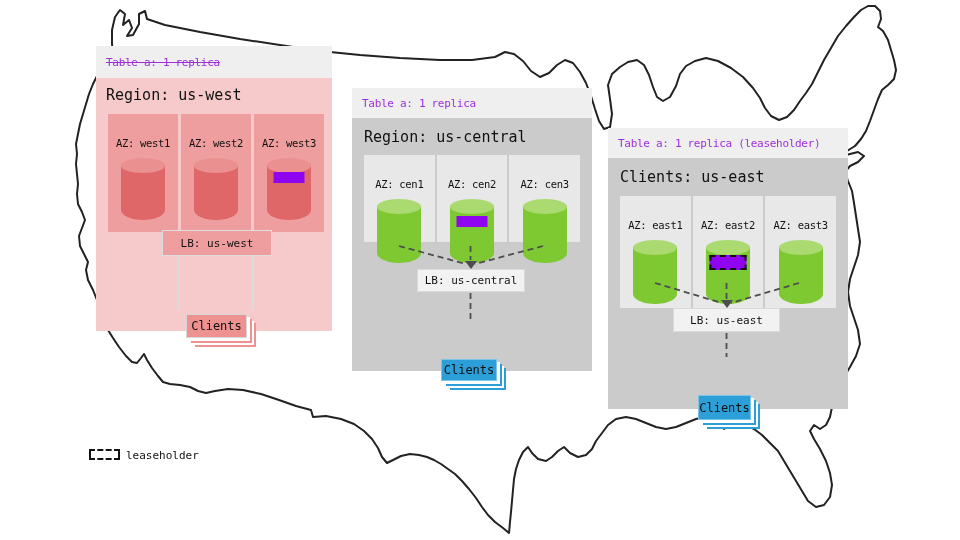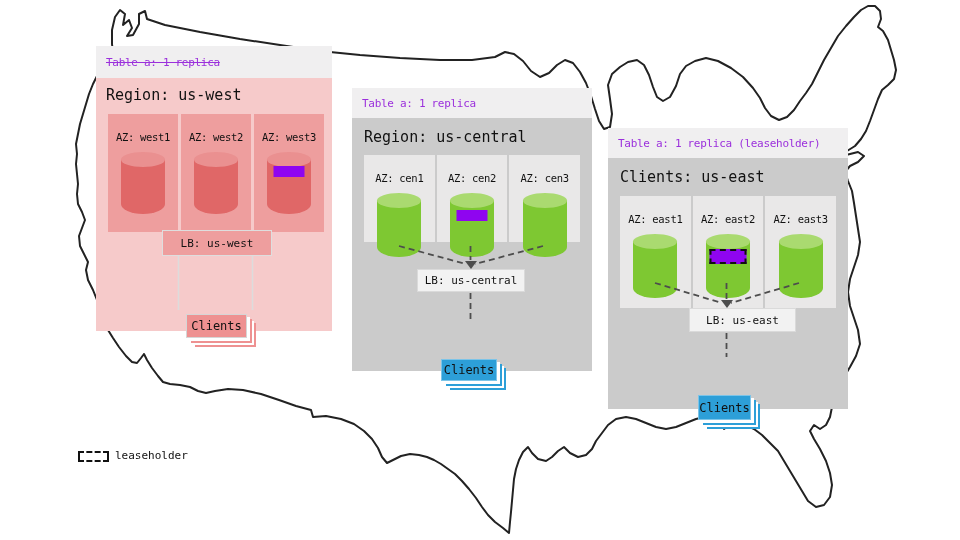--- a/index.html
+++ b/index.html
@@ -23,21 +23,21 @@
   .panel.pink .panel-header{height:32px;}
   .panel.pink .panel-body{top:32px;}
   .region-title{position:absolute;left:10px;top:40px;font-size:15px;color:#111;white-space:nowrap;z-index:3;}
   .az-row{position:absolute;left:12px;width:216px;display:flex;gap:3px;z-index:3;}
   .pink .az-row{top:68px;height:118px;}
   .gray .az-row{top:67px;height:87px;gap:2px;}
   .panel[data-name="region-panel-us-east"] .az-row{top:68px;height:112px;}
   .az{flex:1;position:relative;}
   .pink .az{background:var(--west-az);}
   .gray .az{background:var(--gray-az);}
-  .az-label{text-align:center;font-size:10.5px;color:#111;padding-top:17px;white-space:nowrap;letter-spacing:-0.3px;}
+  .az-label{text-align:center;font-size:10.5px;color:#111;padding-top:23px;white-space:nowrap;letter-spacing:-0.3px;}
   .cyl{position:relative;margin:9px auto 0;}
   .pink .cyl{width:44px;height:62px;}
   .gray .cyl{width:44px;height:64px;}
   .cyl .cyl-body{position:absolute;left:0;right:0;top:7px;bottom:0;border-radius:0 0 50% 50%/0 0 10px 10px;}
   .cyl .cyl-cap{position:absolute;left:0;right:0;top:0;height:15px;border-radius:50%;}
   .pink .cyl .cyl-body{background:var(--west-cyl);}
   .pink .cyl .cyl-cap{background:var(--west-cyl-top);}
   .gray .cyl .cyl-body{background:var(--green-cyl);}
   .gray .cyl .cyl-cap{background:var(--green-cyl-top);}
   .chip{position:absolute;left:50%;transform:translateX(-50%);top:14px;width:31px;height:11px;
@@ -48,21 +48,21 @@
           font-size:11px;color:#111;white-space:nowrap;z-index:4;box-sizing:border-box;}
   .pink .lb-box{background:var(--west-az);border:1px solid #dedede;}
   .gray .lb-box{background:var(--gray-box);border:1px solid #dadada;}
   .clients-box{position:absolute;display:flex;align-items:center;justify-content:center;
           font-size:12px;color:#111;white-space:nowrap;z-index:5;box-sizing:border-box;margin-top:36px;}
   .clients-pink{background:var(--west-box);border:1px solid #d6d6d6;
      box-shadow:3px 3px 0 #fff,5px 5px 0 var(--west-box),7px 7px 0 #fff,9px 9px 0 var(--west-box);}
   .clients-blue{background:var(--blue-clients);border:1px solid #7cc4e8;
      box-shadow:3px 3px 0 #fff,5px 5px 0 var(--blue-clients),7px 7px 0 #fff,9px 9px 0 var(--blue-clients);}
   .conn{position:absolute;left:0;top:0;z-index:3;pointer-events:none;}
-  .legend{position:absolute;left:78px;top:449px;display:flex;align-items:flex-end;gap:6px;z-index:2;}
+  .legend{position:absolute;left:89px;top:449px;display:flex;align-items:flex-start;gap:6px;z-index:2;}
   .legend-swatch{width:31px;height:11px;border:2px dashed #111;background:#fff;box-sizing:border-box;}
   .legend-label{font-size:11px;color:#111;white-space:nowrap;}
 </style>
 </head>
 <body>
 
 <div class="stage" data-name="diagram-canvas">
 
   <svg class="map-svg" width="960" height="540" viewBox="0 0 960 540" data-name="us-map-outline">
     <path fill="none" stroke="var(--map-stroke)" stroke-width="2" stroke-linejoin="round" stroke-linecap="round" d="
@@ -190,21 +190,21 @@
         </div>
       </div>
     </div>
     <svg class="conn" width="240" height="281" data-name="connector-lines">
       <line x1="47" y1="155" x2="114" y2="175" stroke="var(--line-dark)" stroke-width="1.8" stroke-dasharray="6 4"></line>
       <line x1="118.5" y1="155" x2="118.5" y2="171" stroke="var(--line-dark)" stroke-width="1.8" stroke-dasharray="6 4"></line>
       <line x1="191" y1="155" x2="123" y2="175" stroke="var(--line-dark)" stroke-width="1.8" stroke-dasharray="6 4"></line>
       <polygon points="113,172 125,172 119,180" fill="var(--line-dark)"></polygon>
       <line x1="118.5" y1="205" x2="118.5" y2="229" stroke="var(--line-dark)" stroke-width="1.8" stroke-dasharray="6 4"></line>
     </svg>
-    <div class="lb-box" style="left:65px;top:180px;width:107px;height:24px;margin-left:16px;" data-name="load-balancer-box">LB: us-east</div>
+    <div class="lb-box" style="left:65px;top:180px;width:107px;height:24px;" data-name="load-balancer-box">LB: us-east</div>
     <div class="clients-box clients-blue" style="left:90px;top:231px;width:53px;height:25px;" data-name="clients-box">Clients</div>
   </div>
 
   <div class="legend" data-name="legend">
     <div class="legend-swatch" data-name="leaseholder-swatch-icon"></div>
     <div class="legend-label" data-name="legend-label">leaseholder</div>
   </div>
 
 </div>
 

